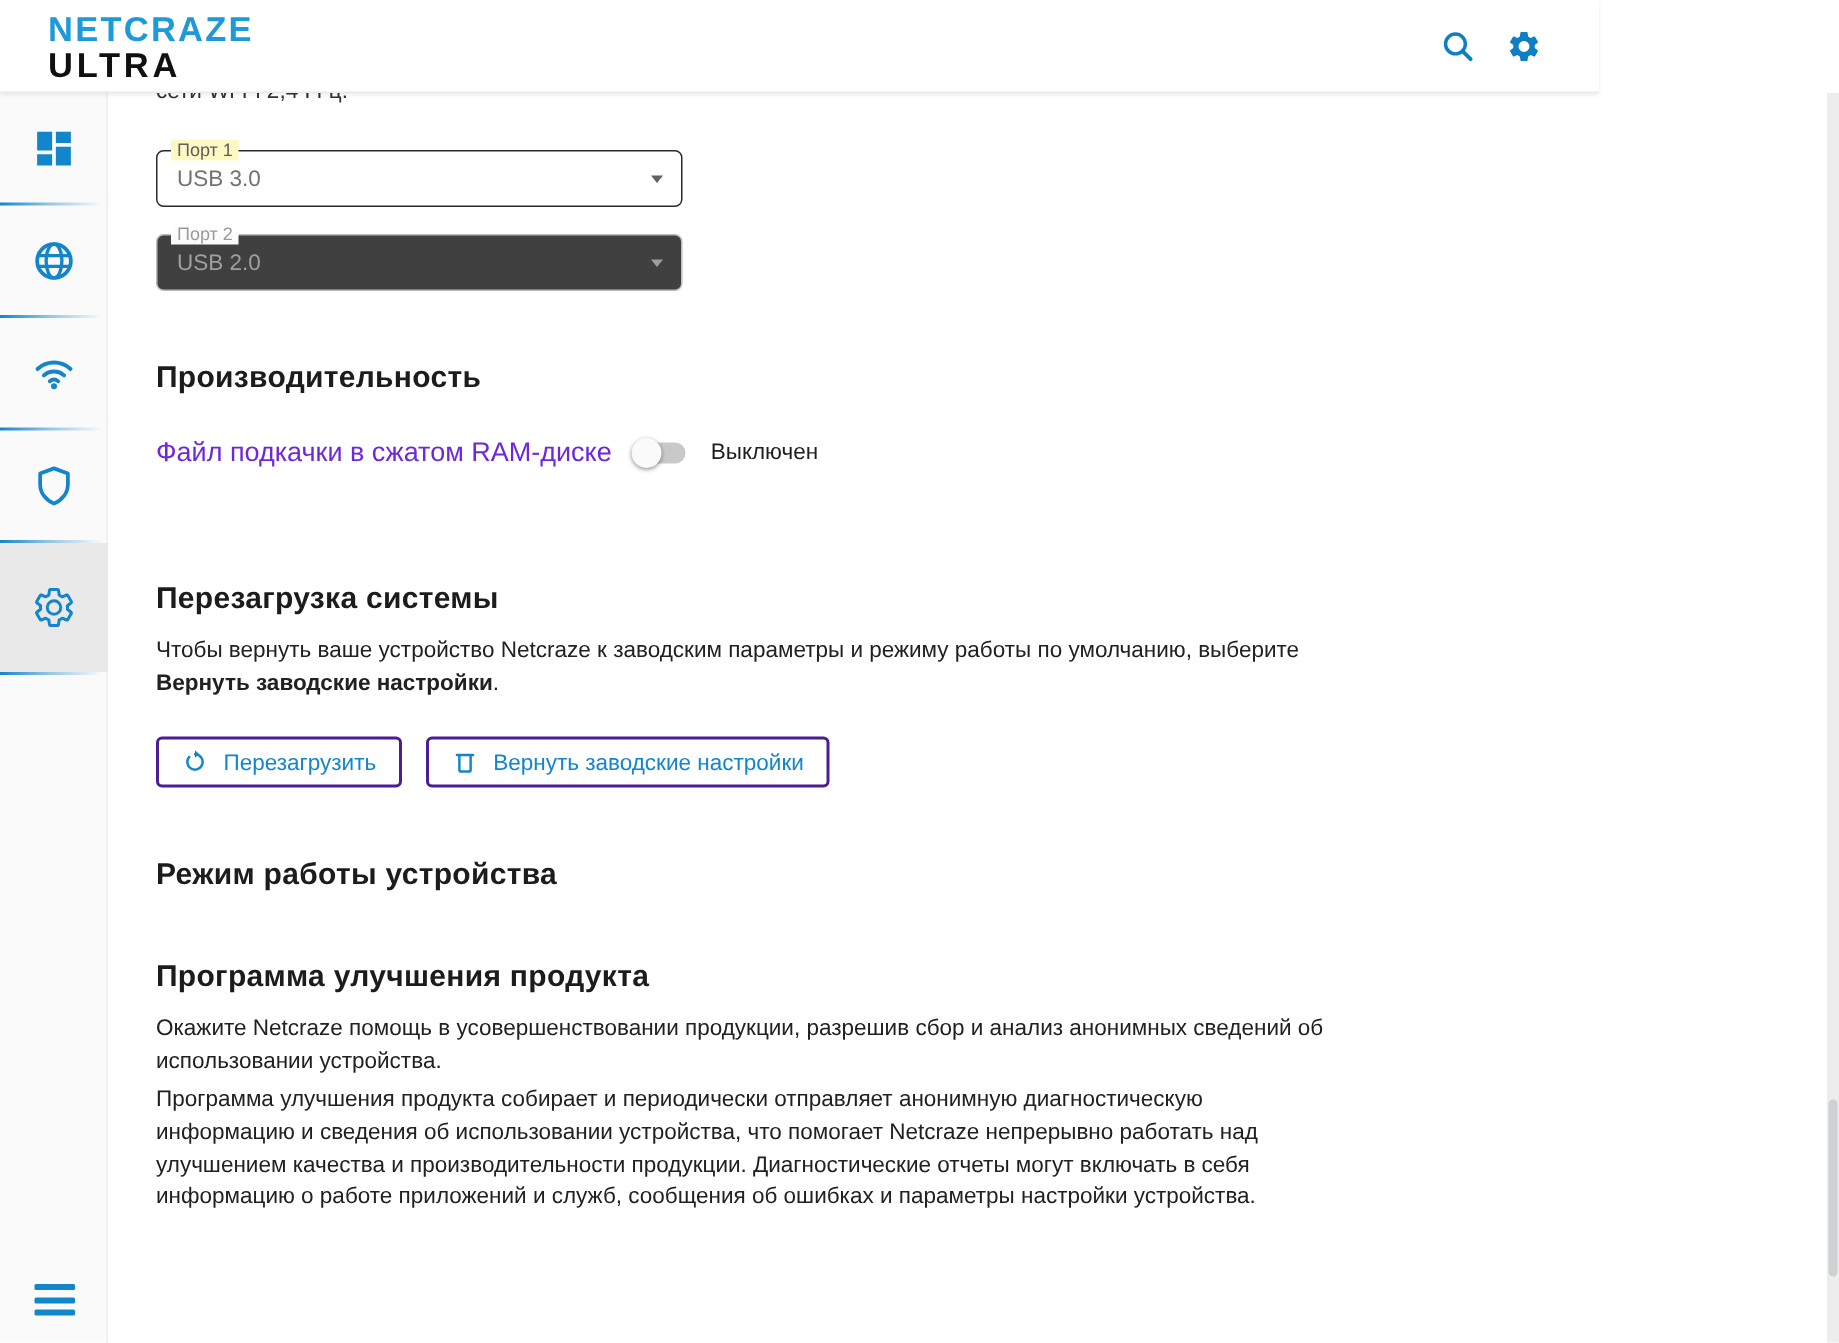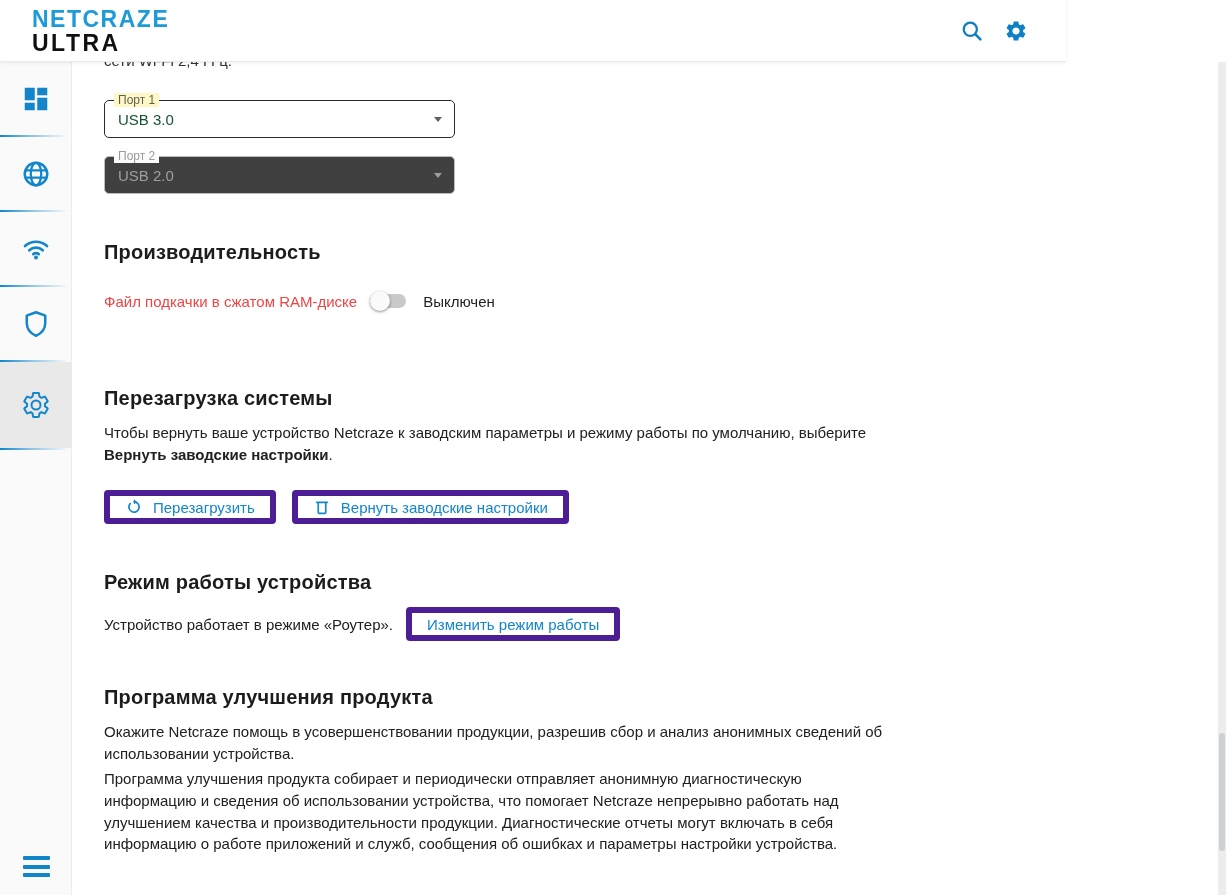--- a/index.html
+++ b/index.html
@@ -36,52 +36,52 @@
   
   .content { position:absolute; top:0; left:72px; width:1146px; height:895px; background:#fff; }
   .clipped-line { position:absolute; top:52px; left:32px; font-size:15px; color:#333; z-index:1; }
   .flow { position:relative; z-index:2; padding:100px 0 0 32px; width:830px; }
 
   .mselect { position:relative; width:351px; height:38px; border:1px solid #2a2a2a; border-radius:5px;
     background:#fff; display:flex; align-items:center; padding:0 30px 0 13px; cursor:pointer; }
   .mselect + .mselect { margin-top:18px; }
   .mselect .flabel { position:absolute; top:-8px; left:9px; background:#fef9c3; padding:0 4px;
     font-size:12px; color:#5f5f5f; line-height:14px; }
-  .mselect .value { font-size:15px; color:#14532d; }
+  .mselect .value { font-size:15px; color:#737373; }
   .mselect .caret { position:absolute; right:12px; top:16px; width:0; height:0;
     border-left:4.5px solid transparent; border-right:4.5px solid transparent; border-top:5.5px solid #616161; }
   .mselect.disabled { border-color:#bcbcbc; background:#404040; cursor:default; }
   .mselect.disabled .flabel { color:#9a9a9a; background:linear-gradient(#fff, #fafafa); }
   .mselect.disabled .value { color:#9e9e9e; }
   .mselect.disabled .caret { border-top-color:#9e9e9e; }
 
   h2 { font-size:20px; font-weight:700; color:#1c1c1c; letter-spacing:.2px; }
   .h-perf { margin-top:47px; }
   .h-reboot { margin-top:76px; }
   .h-mode { margin-top:47px; }
   .h-improve { margin-top:45px; }
 
   .toggle-row { margin-top:27px; display:flex; align-items:center; }
-  .toggle-label { font-size:15px; color:#ef4444; margin-right:13px; }
+  .toggle-label { font-size:18px; color:#6d28d9; margin-right:13px; }
   .switch { position:relative; width:36px; height:20px; margin-right:17px; cursor:pointer; flex:0 0 auto; }
   .switch .track { position:absolute; top:3px; left:0; width:36px; height:14px; border-radius:7px; background:#c9c9c9; }
   .switch .knob { position:absolute; top:0; left:0; width:20px; height:20px; border-radius:50%;
     background:#fafafa; box-shadow:0 1px 3px rgba(0,0,0,.45); }
   .toggle-state { font-size:15px; color:#1f1f1f; }
 
   p.body { font-size:15px; line-height:21.6px; color:#212121; width:792px; }
   .p-perf { margin-top:25px; }
   .p-reboot { margin-top:12px; }
   .p-improve1 { margin-top:12px; }
   .p-improve2 { margin-top:4px; width:812px; }
   p.body b { font-weight:700; }
 
   .btn-row { margin-top:25px; display:flex; gap:16px; }
   .btn { display:inline-flex; align-items:center; gap:10px; height:34px; padding:0 15px;
-    background:#fff; border:6px solid #4c1d95; border-radius:4px; color:#1385cb;
+    background:#fff; border:2px solid #4c1d95; border-radius:4px; color:#1385cb;
     font-size:15px; font-family:inherit; cursor:pointer; }
   .btn svg { width:18px; height:18px; }
 
   .mode-row { margin-top:13px; display:flex; align-items:center; }
   .mode-text { font-size:15px; color:#212121; margin-right:13px; }
 </style>
 </head>
 <body>
 
 <div class="content">
@@ -123,26 +123,20 @@
       <button class="btn">
         <svg viewBox="0 0 24 24">
           <path d="M4.8 5.8 h14.4" fill="none" stroke="currentColor" stroke-width="2.2" stroke-linecap="round"></path>
           <path d="M7 5.8 V19 a1.4 1.4 0 0 0 1.4 1.4 h7.2 A1.4 1.4 0 0 0 17 19 V5.8" fill="none" stroke="currentColor" stroke-width="2.2" stroke-linejoin="round"></path>
         </svg>
         <span>Вернуть заводские настройки</span>
       </button>
     </div>
 
     <h2 class="h-mode">Режим работы устройства</h2>
-    <div class="mode-row">
-      <span class="mode-text">Устройство работает в режиме «Роутер».</span>
-      <button class="btn">
-        <span>Изменить режим работы</span>
-      </button>
-    </div>
 
     <h2 class="h-improve">Программа улучшения продукта</h2>
     <p class="body p-improve1">Окажите Netcraze помощь в усовершенствовании продукции, разрешив сбор и анализ анонимных сведений об использовании устройства.</p>
     <p class="body p-improve2">Программа улучшения продукта собирает и периодически отправляет анонимную диагностическую информацию и сведения об использовании устройства, что помогает Netcraze непрерывно работать над улучшением качества и производительности продукции. Диагностические отчеты могут включать в себя информацию о работе приложений и служб, сообщения об ошибках и параметры настройки устройства.</p>
   </div>
 </div>
 
 <div class="header">
   <div class="logo">
     <div class="l1">NETCRAZE</div>

